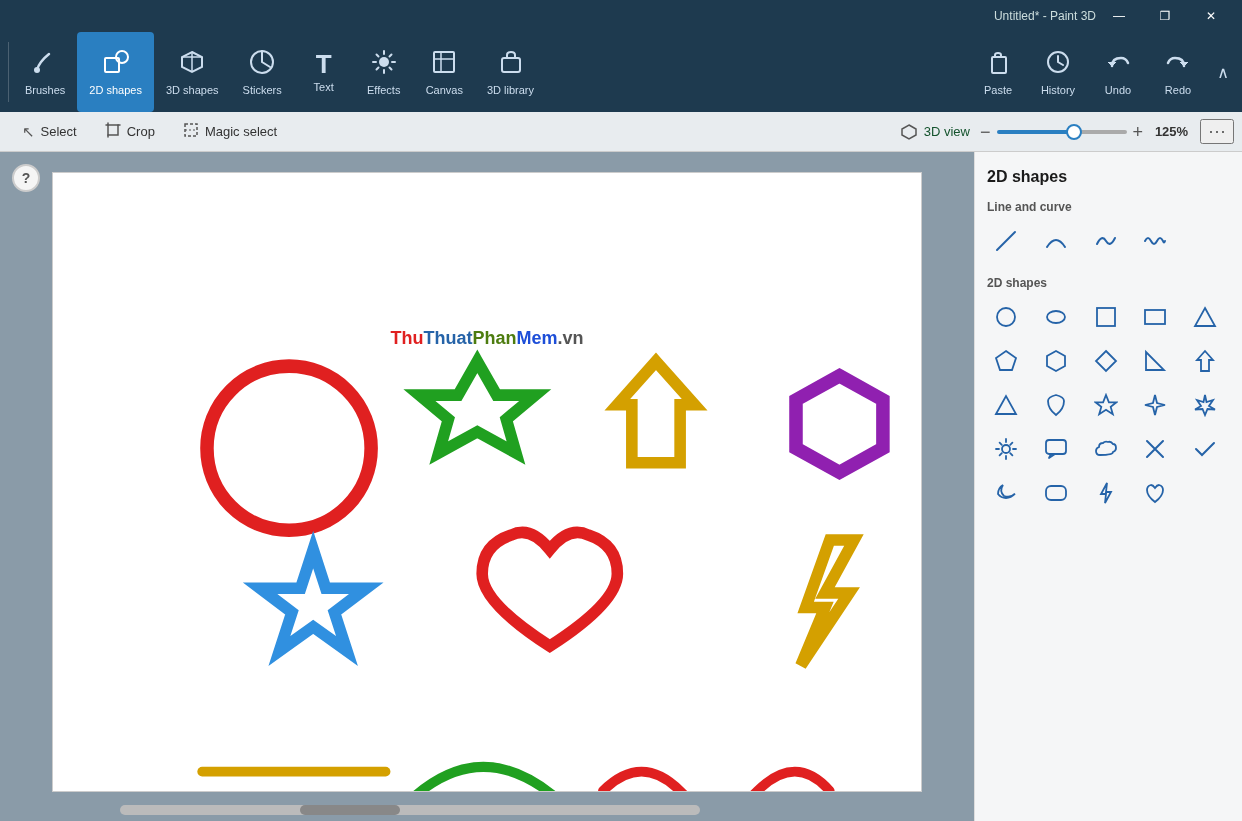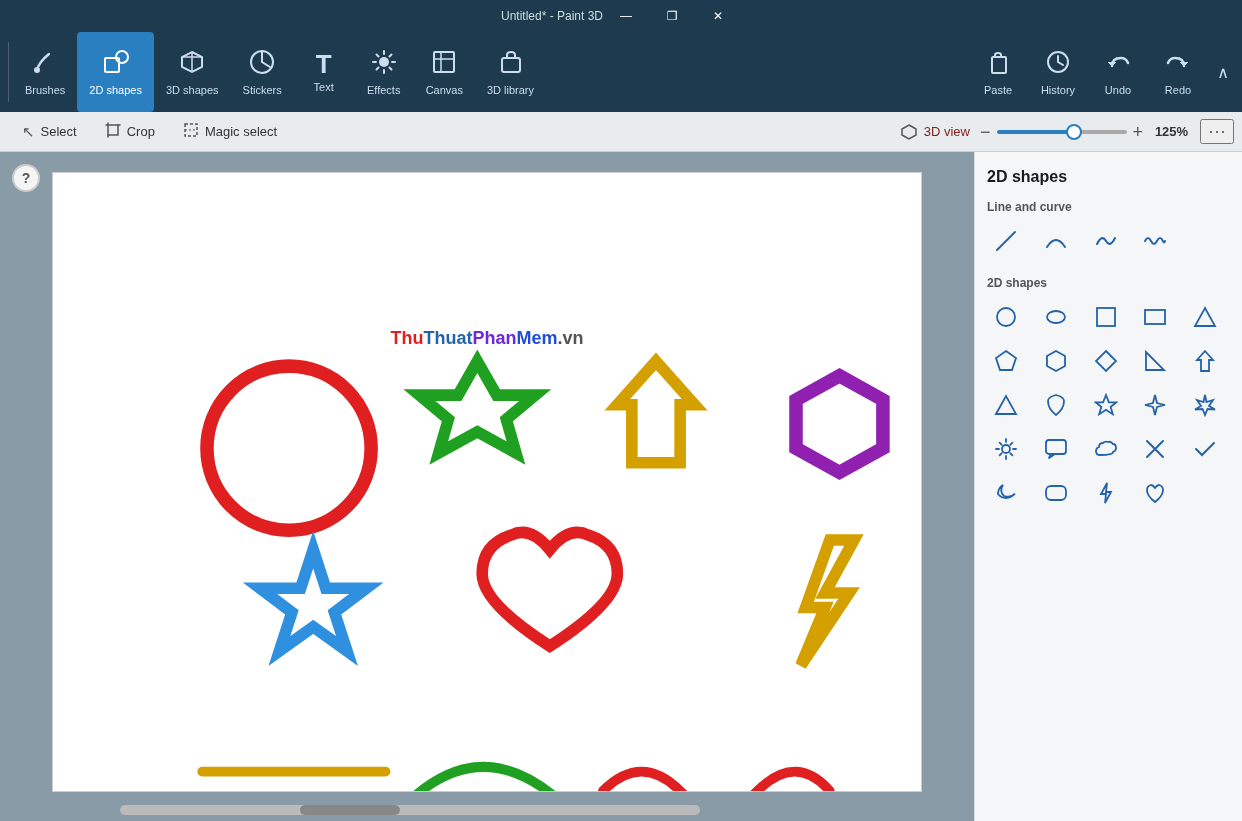--- a/index.html
+++ b/index.html
@@ -4,21 +4,21 @@
   <style>
     * { margin: 0; padding: 0; box-sizing: border-box; }
     body { width: 1242px; height: 821px; font-family: 'Segoe UI', sans-serif; overflow: hidden; background: #f0f0f0; }
 
     
     .title-bar {
       height: 32px;
       background: #1e3a4f;
       display: flex;
       align-items: center;
-      justify-content: center;
+      justify-content: flex-end;
       padding: 6px 8px;
       color: white;
     }
     .title-bar-left { font-size: 12px; color: #cdd; }
     .title-bar-controls { display: flex; gap: 0; }
     .title-bar-btn {
       width: 46px;
       height: 32px;
       display: flex;
       align-items: center;
@@ -71,21 +71,21 @@
       display: flex;
       align-items: center;
       gap: 6px;
       padding: 6px 14px;
       cursor: pointer;
       font-size: 13px;
       color: #333;
       border-radius: 4px;
     }
     .sub-item-icon { font-size: 15px; color: #555; }
-    .view-3d { display: flex; align-items: center; gap: 6px; font-size: 13px; color: #7f1d1d; padding: 0 10px; cursor: pointer; }
+    .view-3d { display: flex; align-items: center; gap: 6px; font-size: 13px; color: #14532d; padding: 0 10px; cursor: pointer; }
     .zoom-controls { display: flex; align-items: center; gap: 6px; margin-left: auto; }
     .zoom-btn { font-size: 18px; color: #555; cursor: pointer; background: none; border: none; line-height: 1; }
     .zoom-slider {
       -webkit-appearance: none;
       width: 130px;
       height: 4px;
       background: linear-gradient(to right, #2a7fc1 60%, #aaa 60%);
       border-radius: 2px;
       outline: none;
     }
@@ -387,21 +387,21 @@
         <polygon points="790,380 765,450 785,450 760,510 810,435 785,435 815,380" stroke="#d4a000" stroke-width="12" fill="none"></polygon>
 
         <line x1="140" y1="620" x2="330" y2="620" stroke="#d4a000" stroke-width="10" stroke-linecap="round"></line>
 
         <path d="M355,650 Q430,580 510,650" stroke="#20a020" stroke-width="10" fill="none" stroke-linecap="round"></path>
 
         <path d="M555,640 Q595,600 635,640 Q675,680 715,640 Q755,600 790,640" stroke="#e02020" stroke-width="10" fill="none" stroke-linecap="round"></path>
       </svg>
 
       <div style="position:absolute;top:155px;left:50%;transform:translateX(-50%);font-size:18px;font-weight:bold;white-space:nowrap;pointer-events:none;z-index:5;">
-        <span style="color:#e02020">Thu</span><span style="color:#2563a8">Thuat</span><span style="color:#6d28d9">Phan</span><span style="color:#1d4ed8">Mem</span><span style="color:#555">.vn</span>
+        <span style="color:#e02020">Thu</span><span style="color:#2563a8">Thuat</span><span style="color:#4d7c0f">Phan</span><span style="color:#1d4ed8">Mem</span><span style="color:#555">.vn</span>
       </div>
     </div>
 
     <div style="position:absolute;bottom:6px;left:120px;width:580px;height:10px;background:#bbb;border-radius:5px;">
       <div style="width:100px;height:10px;background:#888;border-radius:5px;margin-left:180px;"></div>
     </div>
   </div>
 
   <div class="right-panel">
     <div class="panel-title">2D shapes</div>

